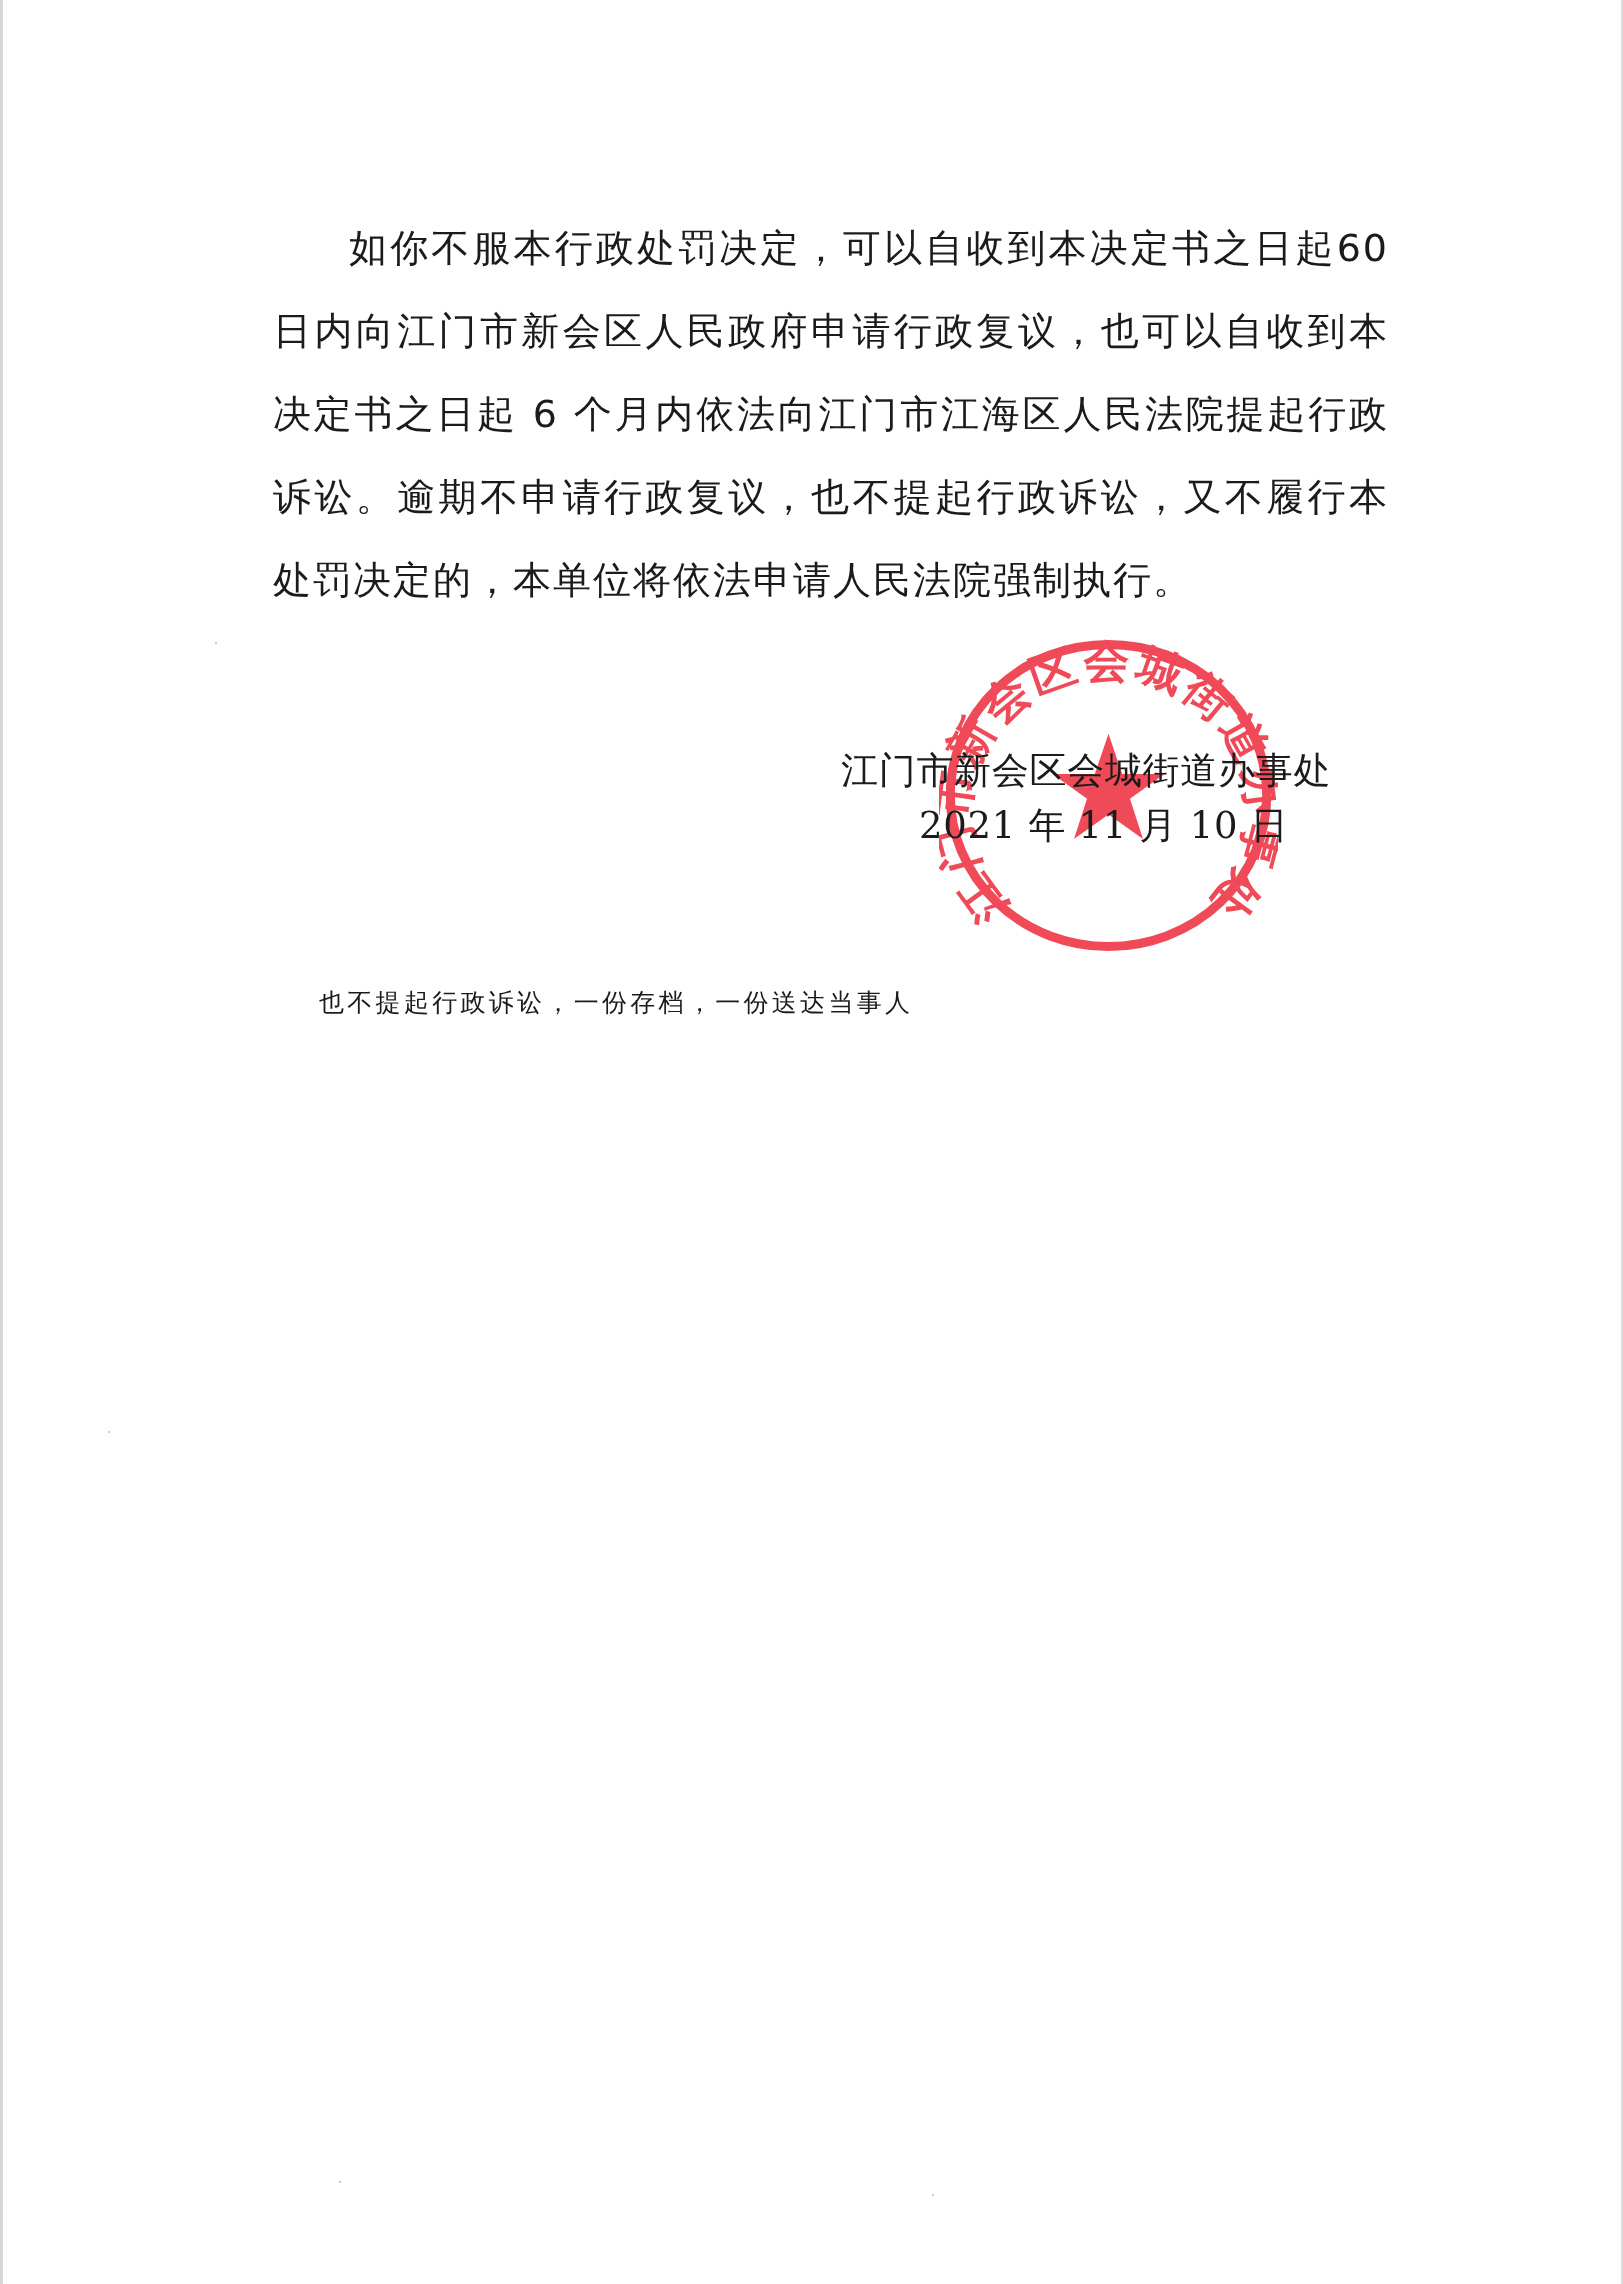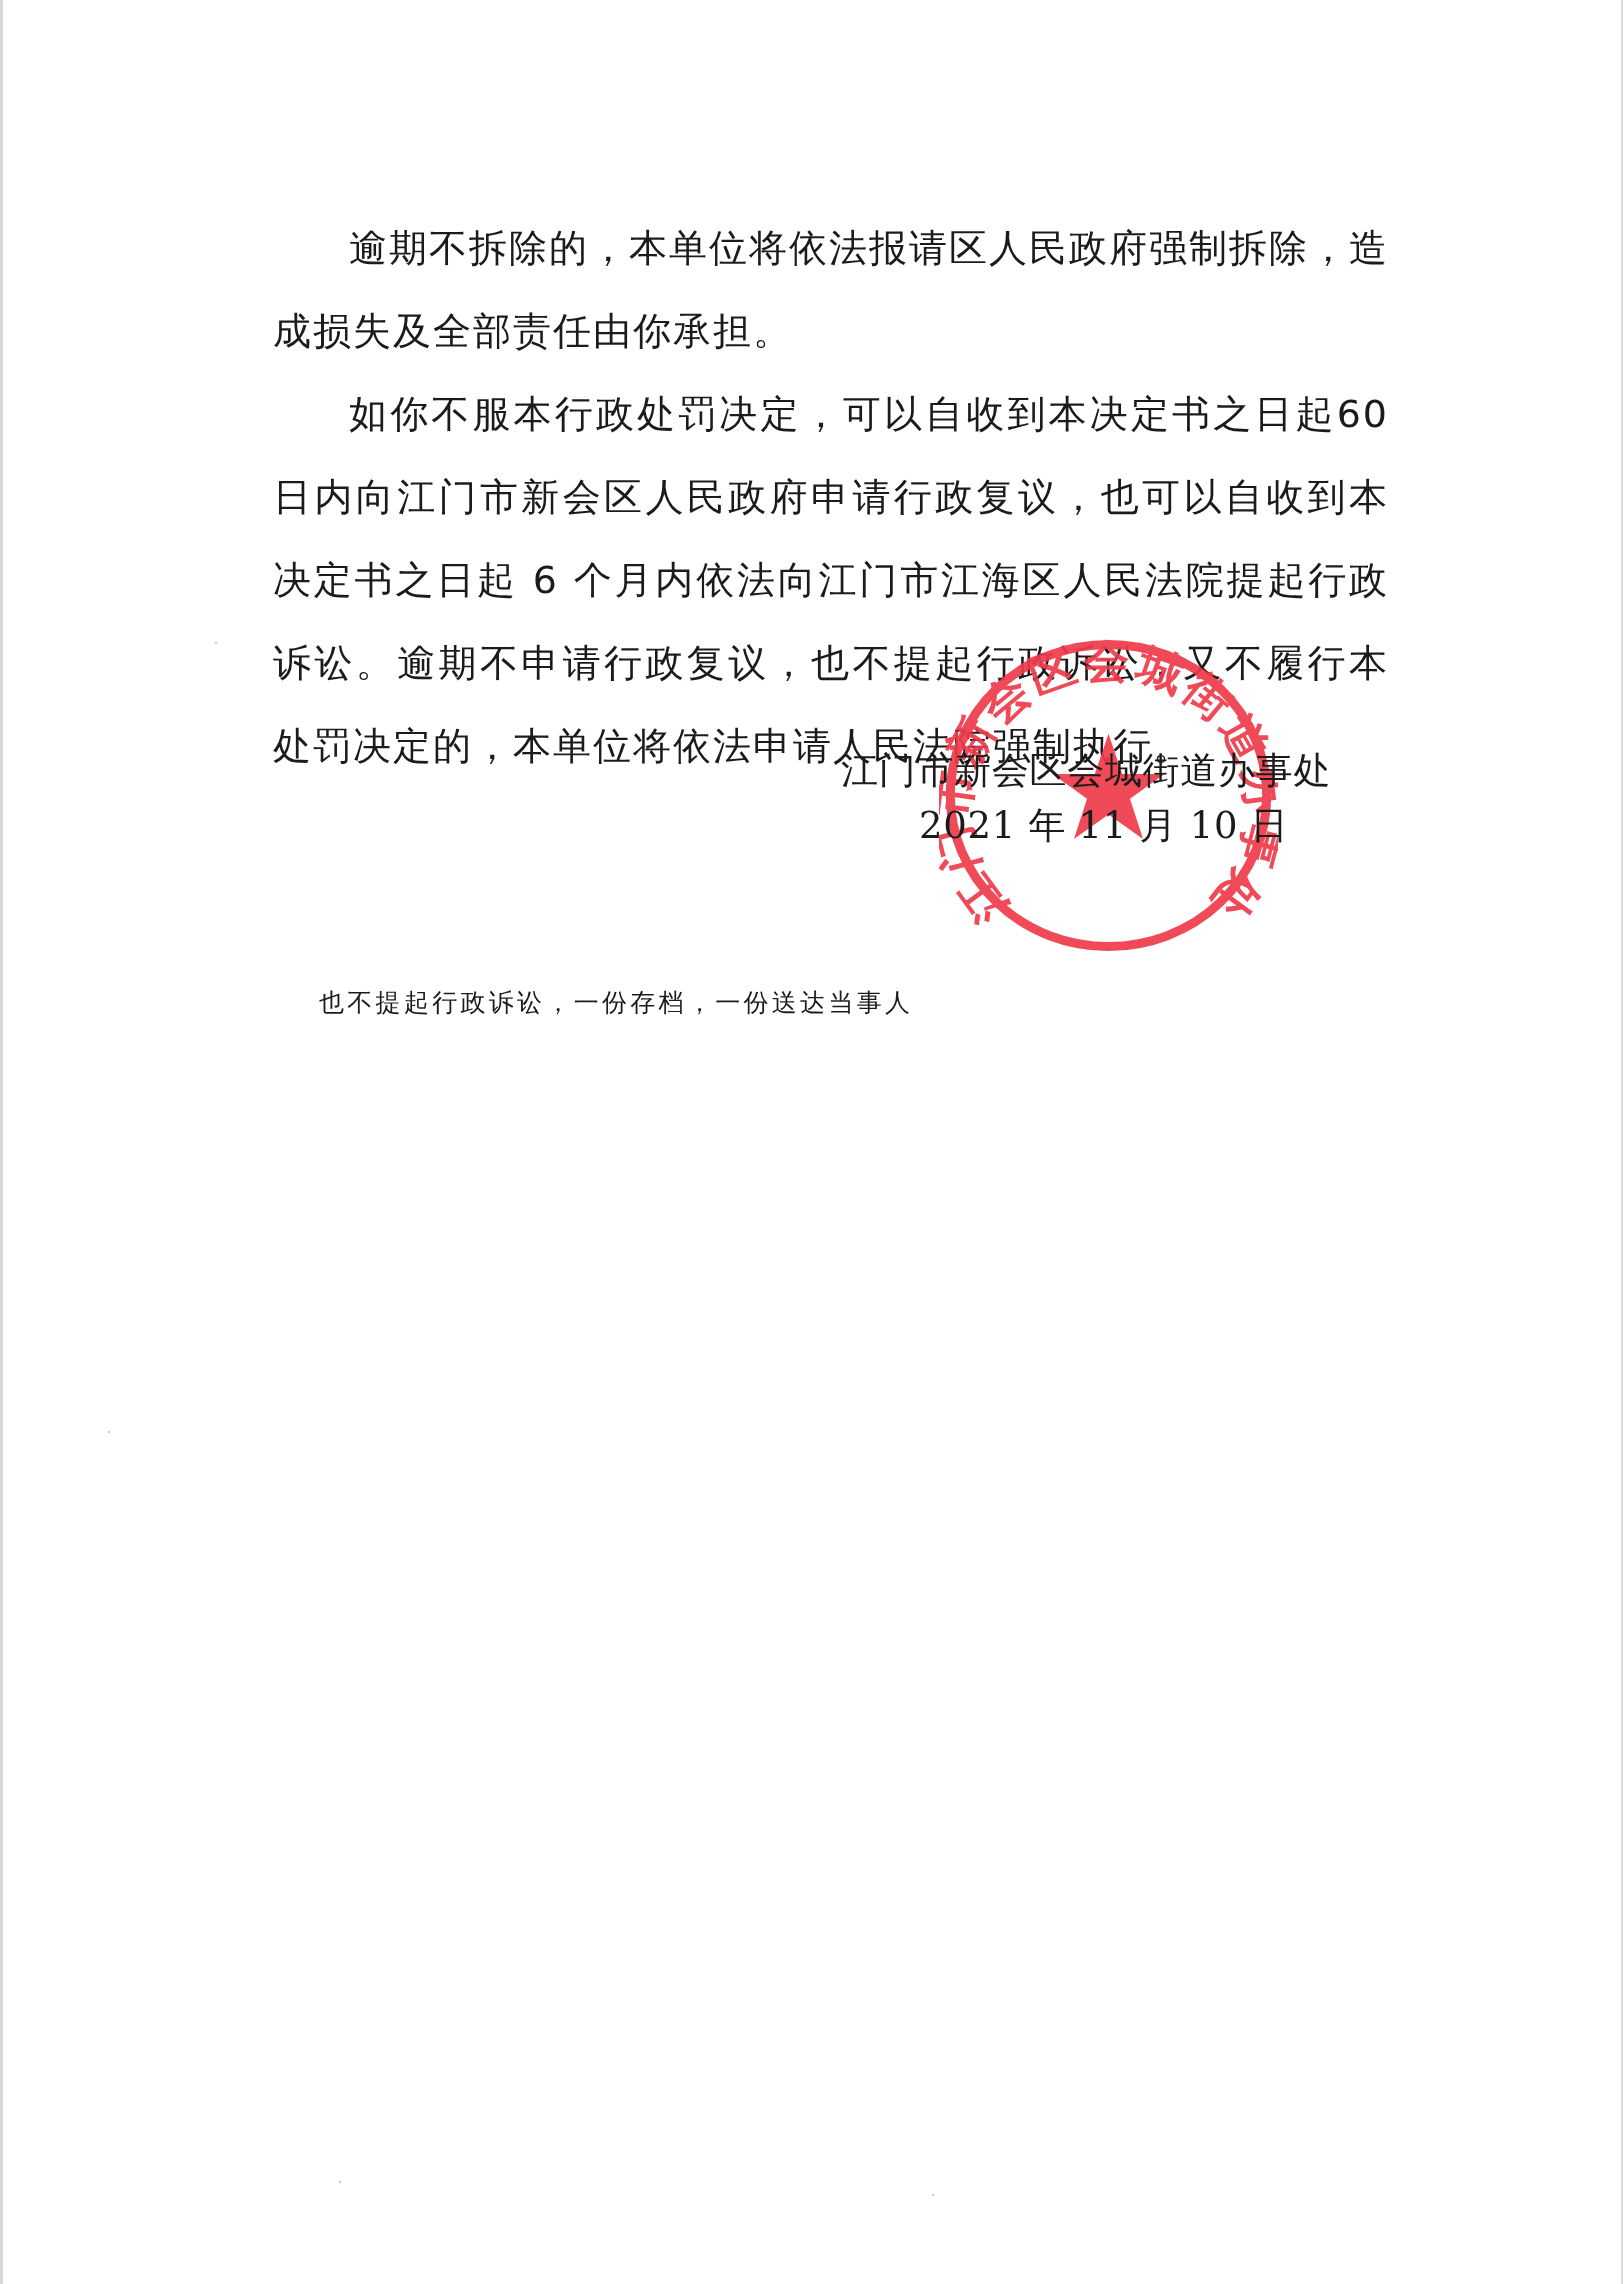--- a/index.html
+++ b/index.html
@@ -95,21 +95,20 @@
   }
 </style>
 </head>
 <body>
 
 <div class="page">
   <div class="edge-left"></div>
   <div class="edge-right"></div>
 
   <div class="body-text">
-    <p class="para">逾期不拆除的，本单位将依法报请区人民政府强制拆除，造成损失及全部责任由你承担。</p>
     <p class="para">如你不服本行政处罚决定，可以自收到本决定书之日起60日内向江门市新会区人民政府申请行政复议，也可以自收到本决定书之日起 6 个月内依法向江门市江海区人民法院提起行政诉讼。逾期不申请行政复议，也不提起行政诉讼，又不履行本处罚决定的，本单位将依法申请人民法院强制执行。</p>
   </div>
 
   <svg class="stamp" viewBox="0 0 520 490" xmlns="http://www.w3.org/2000/svg">
     <defs>
       <path id="ringPath" d="M 95 400 A 215 205 0 1 1 425 400"></path>
     </defs>
     <ellipse cx="260" cy="245" rx="243" ry="232" fill="none" stroke="#ef3b4c" stroke-width="14"></ellipse>
     <text font-family="DejaVu Sans, sans-serif" font-size="70" fill="#ef3b4c" letter-spacing="6" font-weight="bold">
       <textPath href="#ringPath" startOffset="50%" text-anchor="middle">江门市新会区会城街道办事处</textPath>

